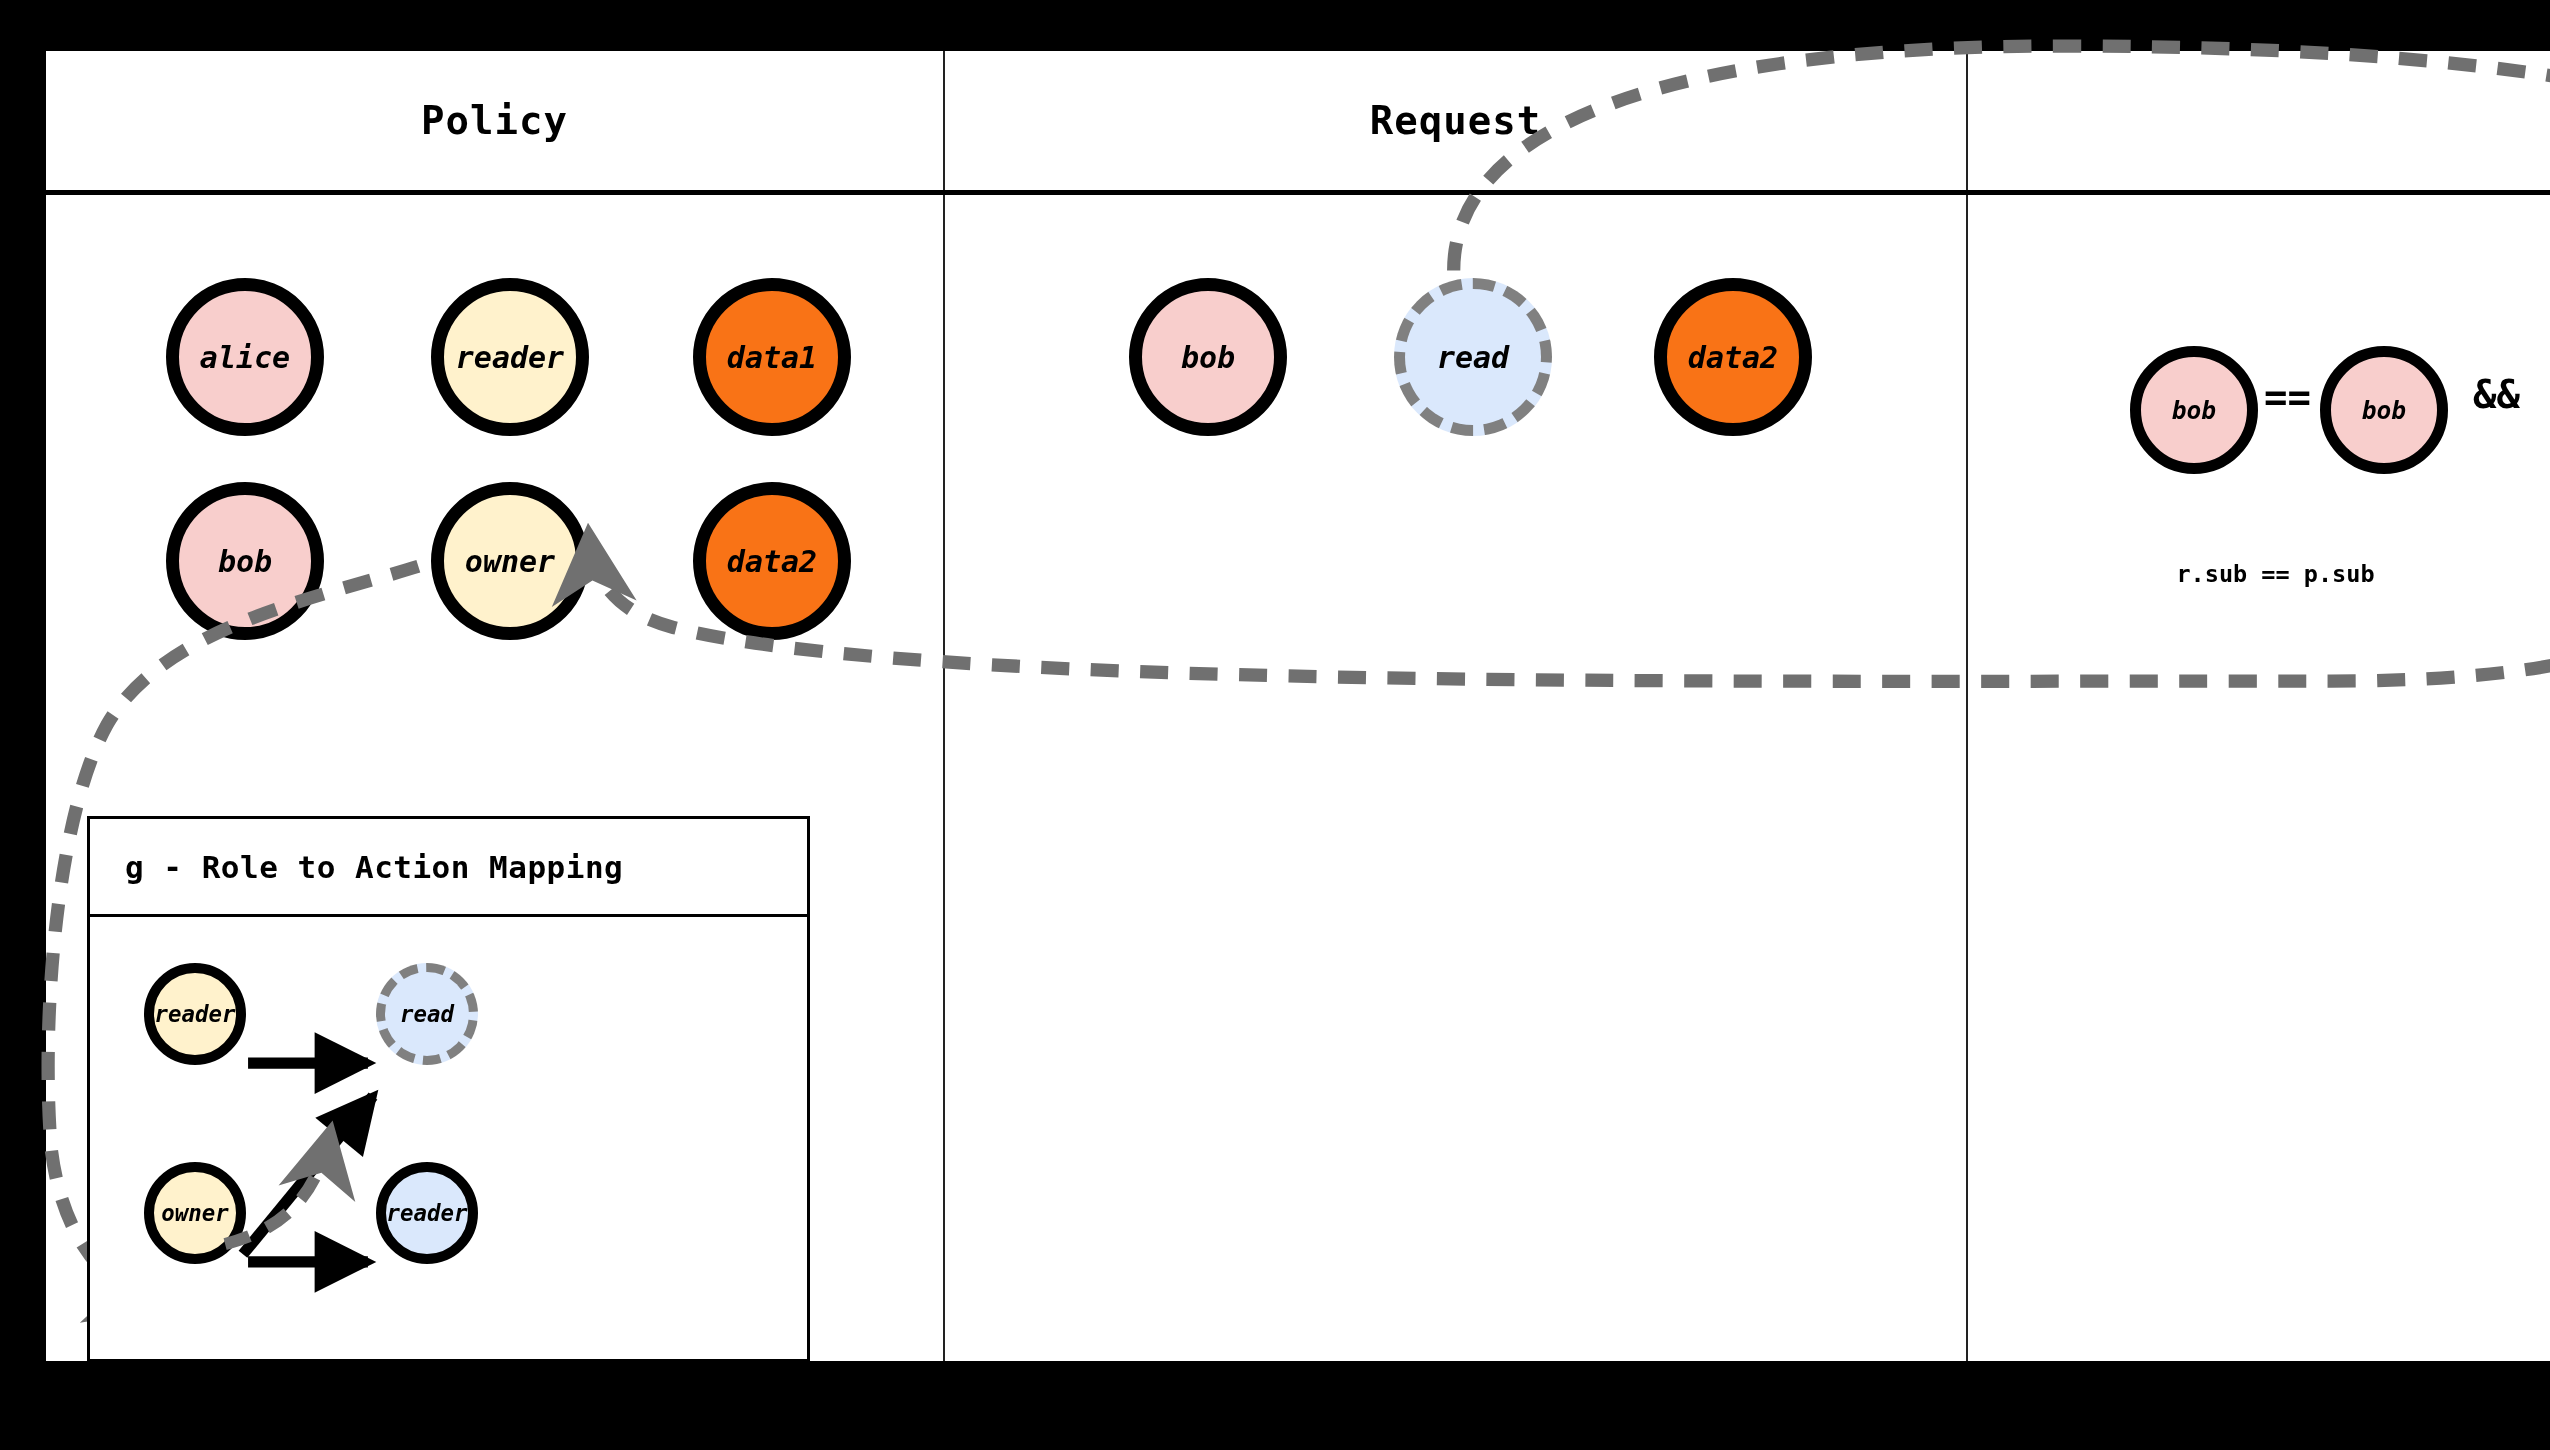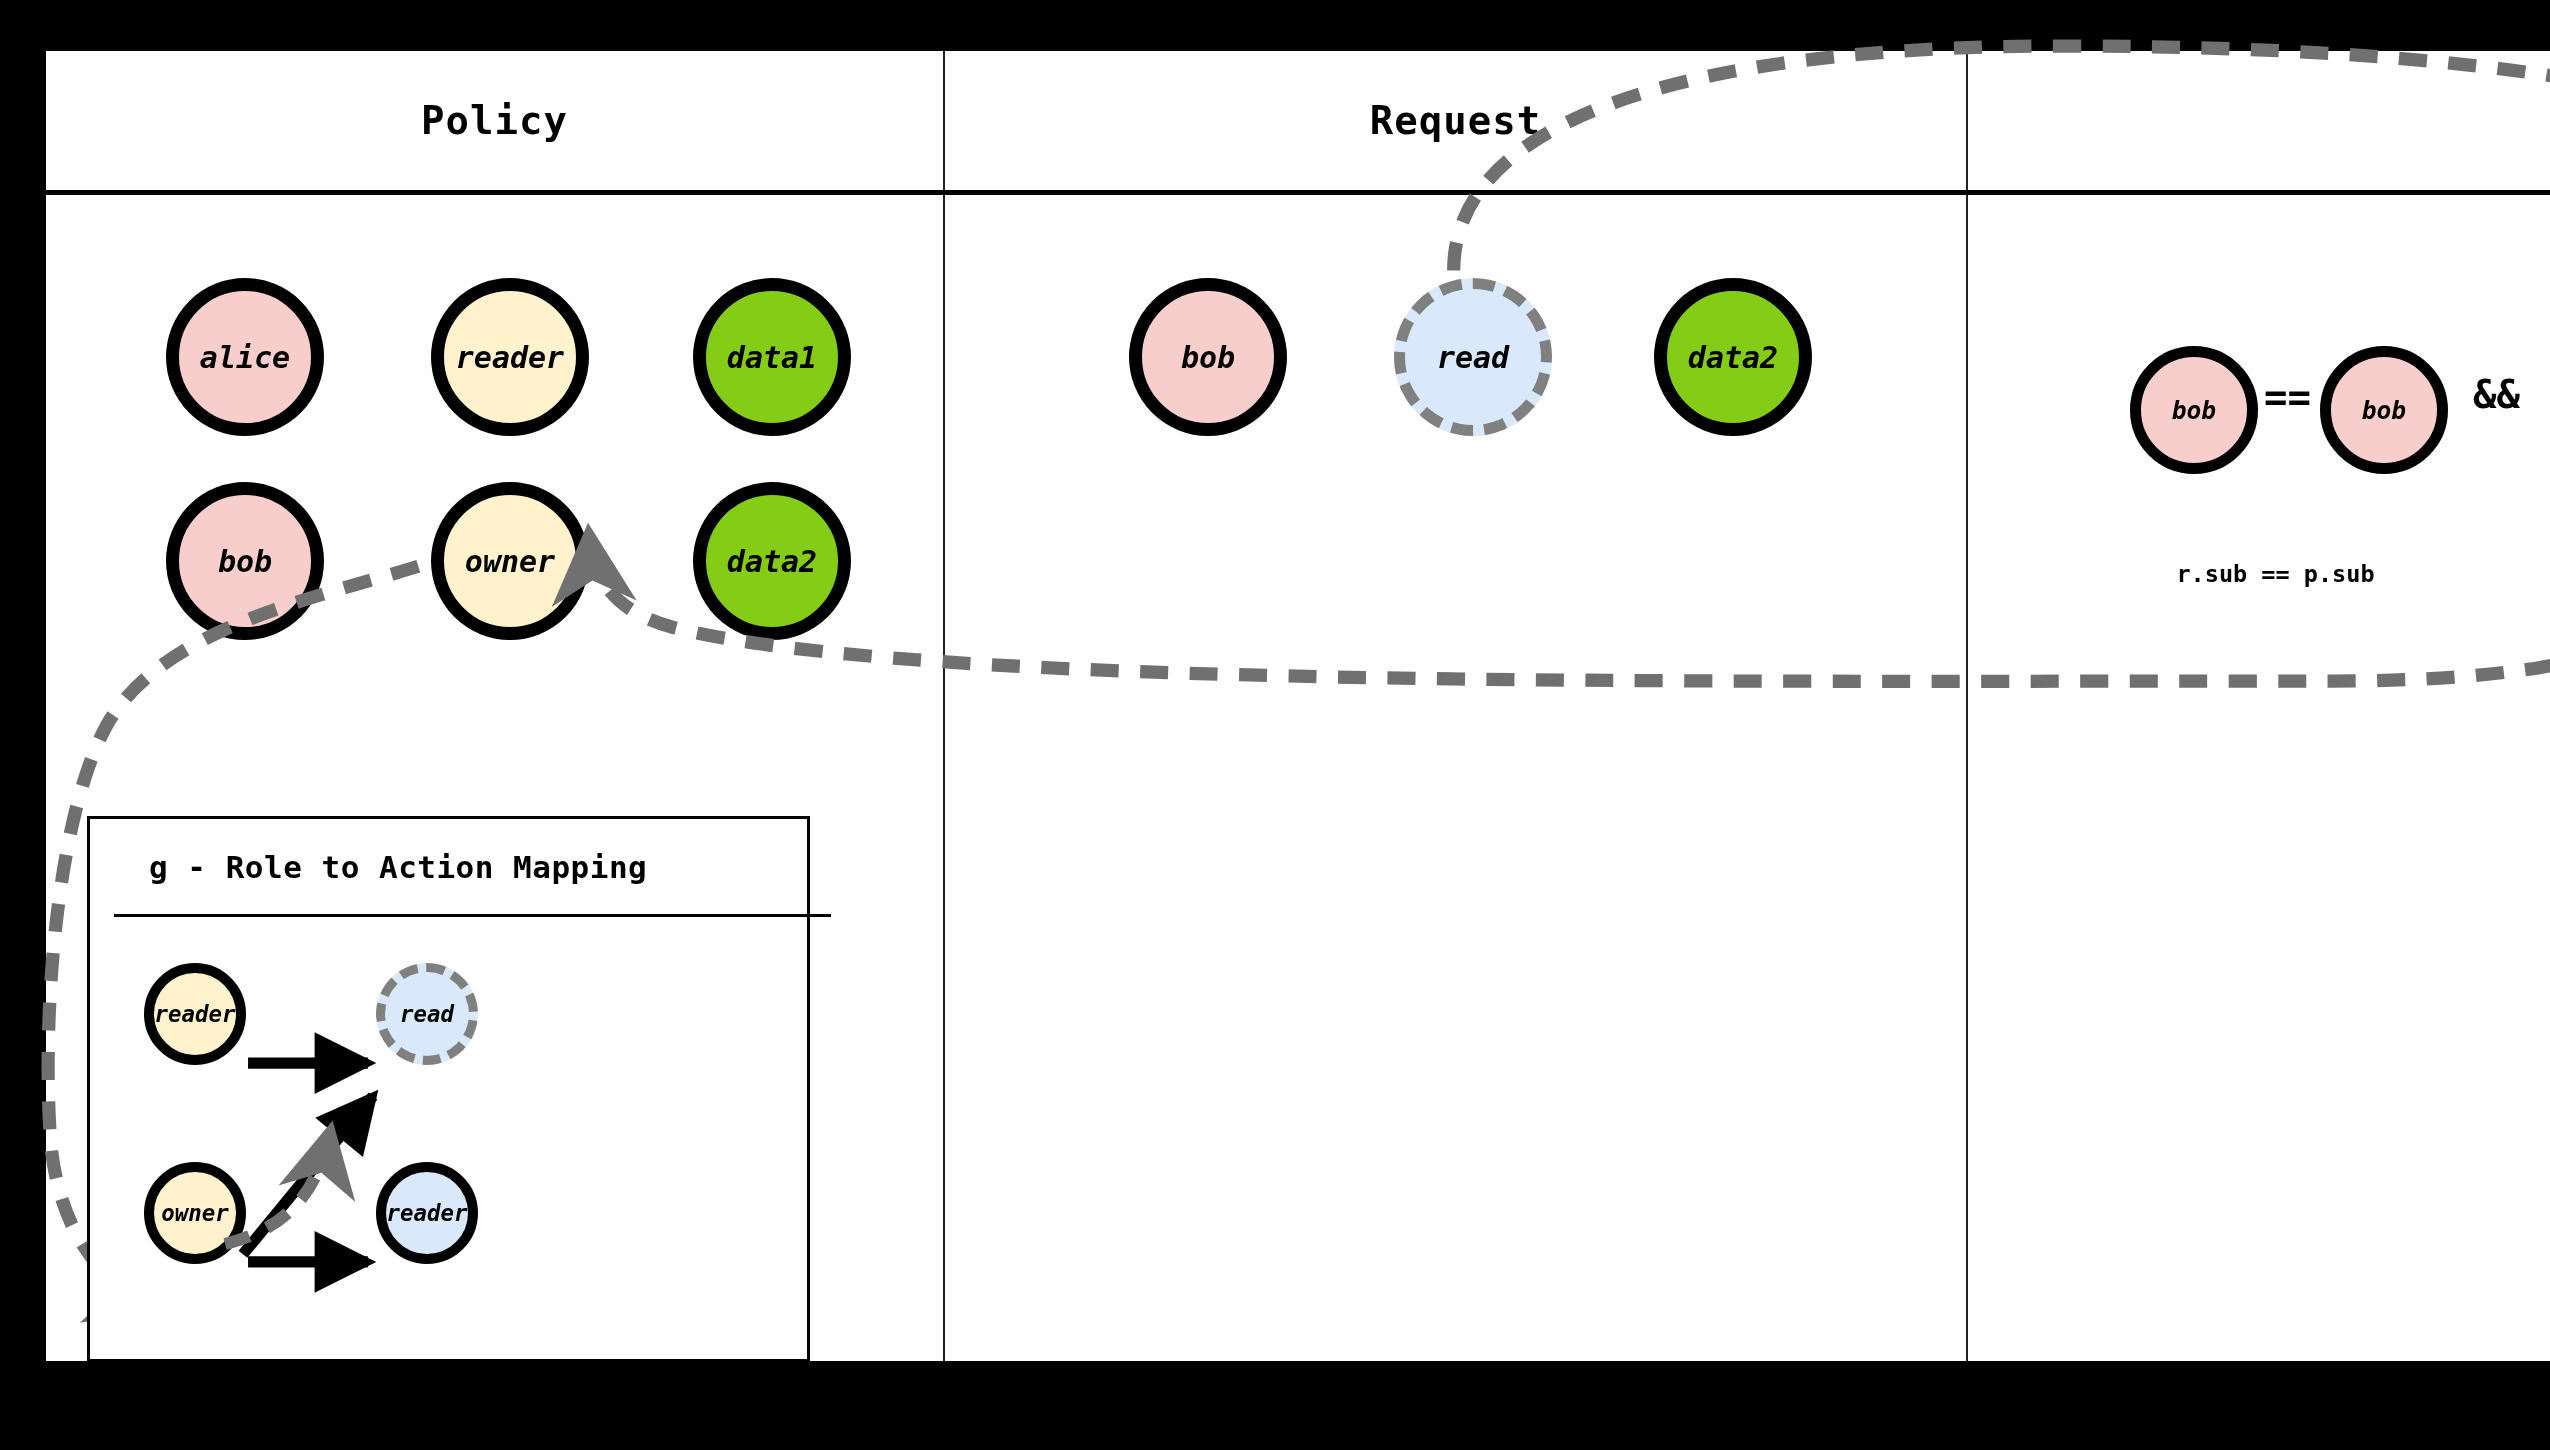--- a/index.html
+++ b/index.html
@@ -13,21 +13,21 @@
   .col-title{position:absolute;top:44px;height:51px;line-height:51px;text-align:center;
              font-size:39px;font-weight:bold;color:#000;letter-spacing:1px;
              font-family:"DejaVu Sans Mono",monospace;}
 
   
   .node{position:absolute;border-radius:50%;display:flex;align-items:center;justify-content:center;
         box-sizing:border-box;font-family:"DejaVu Sans Mono",monospace;font-weight:bold;color:#000;font-style:italic;}
   .n-big{width:158px;height:158px;border:13.3px solid #000;font-size:30px;}
   .n-big.red{background:#f8cecc;}
   .n-big.yel{background:#fff2cc;}
-  .n-big.grn{background:#84cc16;}
+  .n-big.grn{background:#f97316;}
   .n-dash{border:11.2px dashed #808080;background:#dae8fc;}
 
   .n-m{width:128px;height:128px;border:11.2px solid #000;font-size:24.5px;}
   .n-m.red{background:#f8cecc;}
 
   .n-s{width:102px;height:102px;border:10.2px solid #000;font-size:22.4px;}
   .n-s.yel{background:#fff2cc;}
   .n-s.blu{background:#dae8fc;}
   .n-s.bludash{background:#dae8fc;border:9.2px dashed #808080;}
 
@@ -36,21 +36,21 @@
   .cap{position:absolute;font-size:23.5px;font-weight:bold;color:#000;
        font-family:"DejaVu Sans Mono",monospace;white-space:nowrap;text-align:center;}
 
   
   .legend{position:absolute;left:41px;top:765px;width:723px;height:546px;
           border:3.1px solid #000;background:#fff;box-sizing:border-box;}
   .legend-head{position:absolute;left:0;top:0;width:100%;height:98px;
                border-bottom:3.1px solid #000;box-sizing:border-box;
                display:flex;align-items:center;padding-left:35px;
                font-size:31px;font-weight:bold;color:#000;
-               font-family:"DejaVu Sans Mono",monospace;letter-spacing:0.5px;margin-left:24px;}
+               font-family:"DejaVu Sans Mono",monospace;letter-spacing:0.5px;}
   .legend-body{position:absolute;left:0;top:98px;width:100%;height:448px;}
 
   svg.ov{position:absolute;left:0;top:0;width:3508px;height:1310px;pointer-events:none;overflow:visible;}
   svg.lg{position:absolute;left:0;top:0;width:723px;height:546px;pointer-events:none;overflow:visible;}
 </style>
 </head>
 <body>
 
 <div id="canvas">
   <div id="paper">

